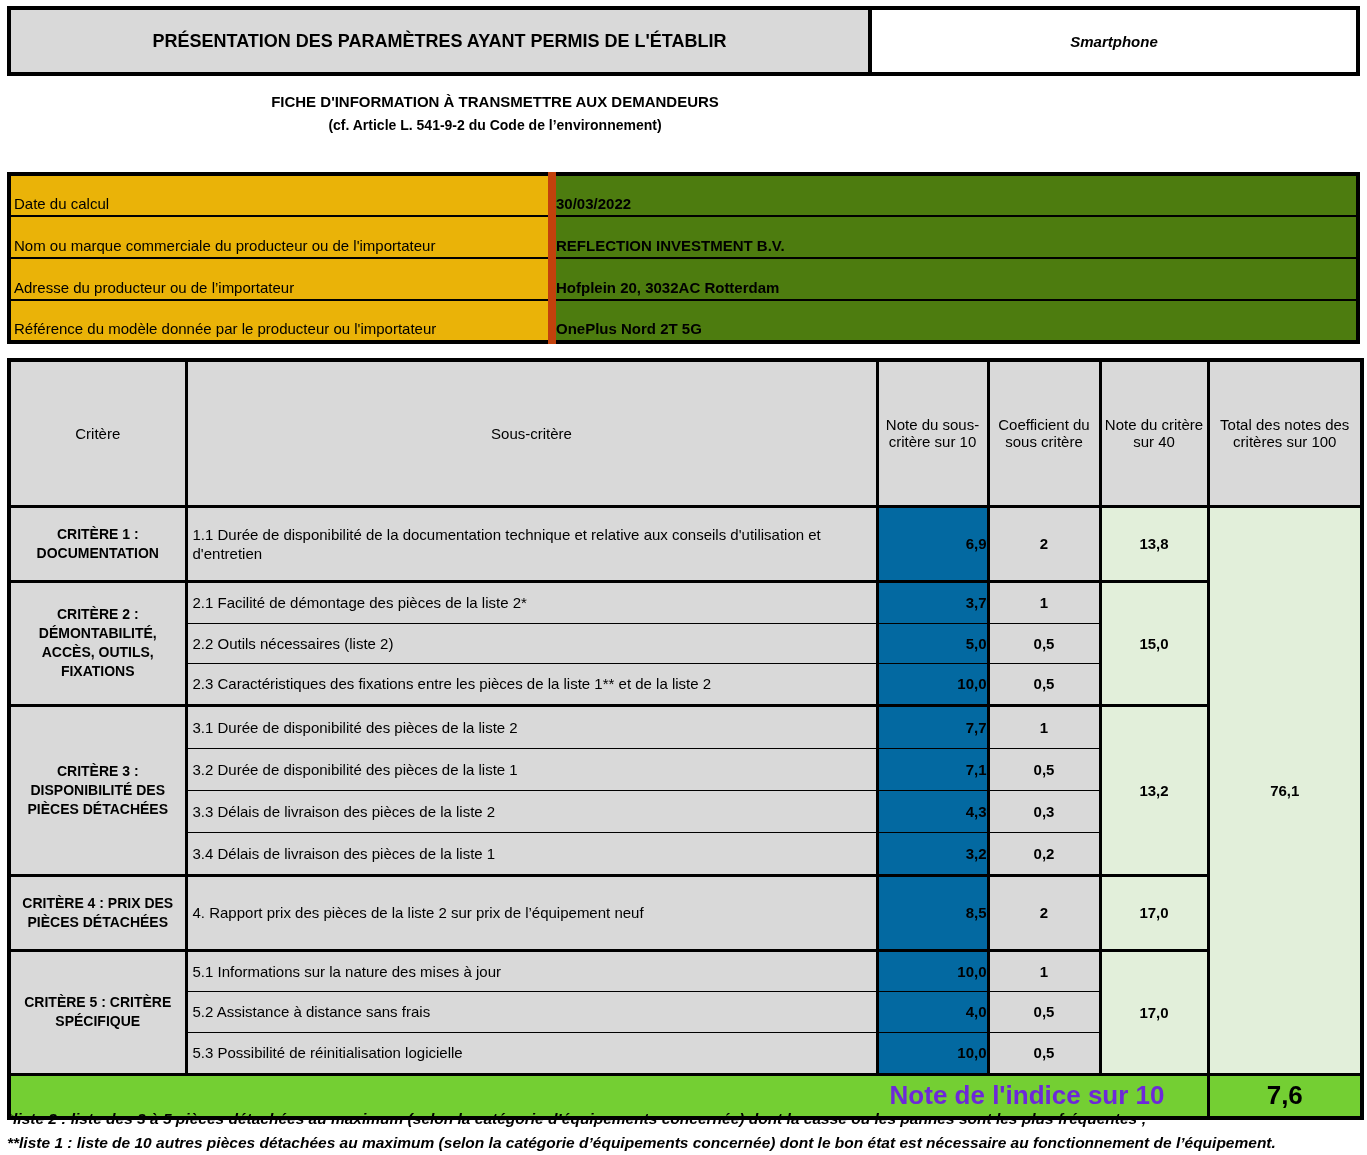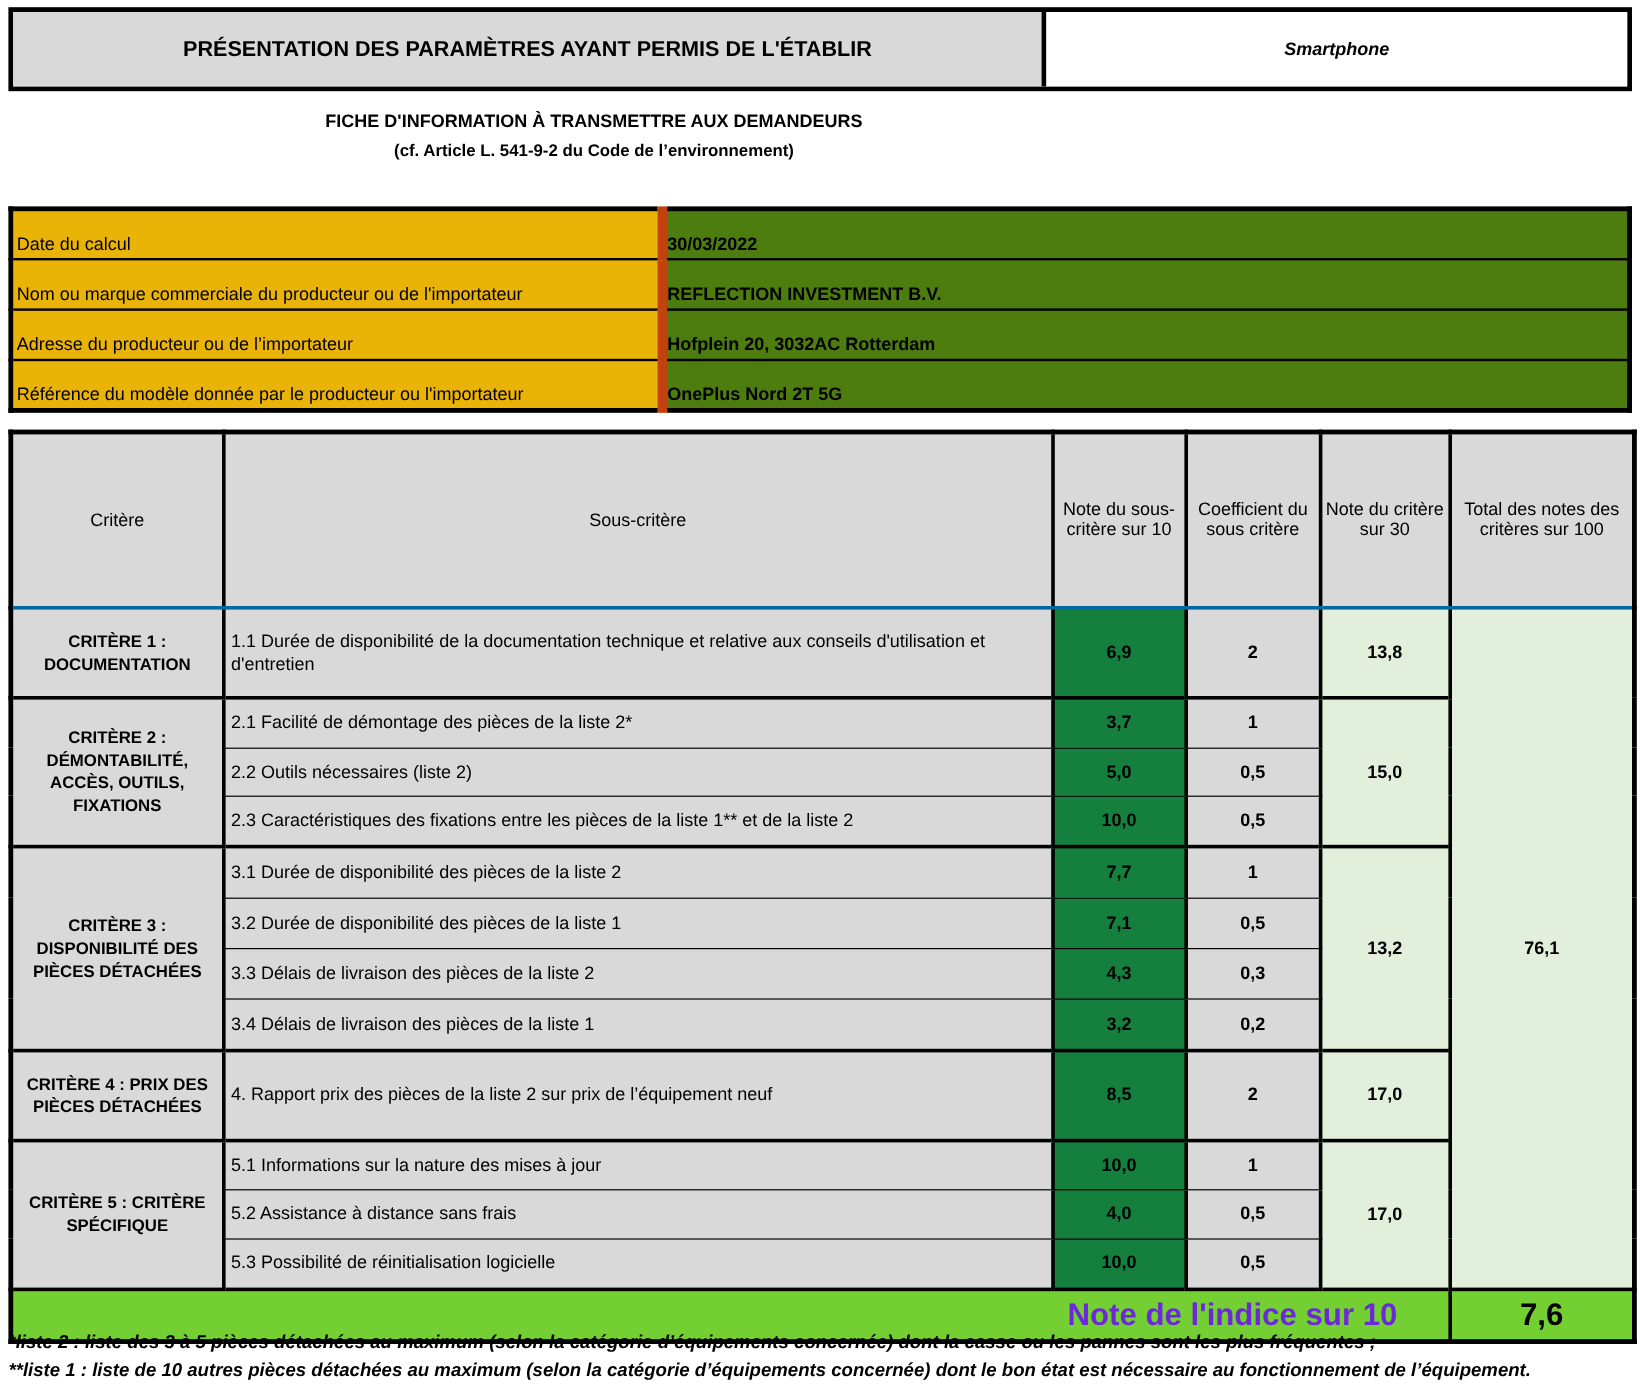--- a/index.html
+++ b/index.html
@@ -44,27 +44,27 @@
   .main {
     position:absolute; left:7px; top:358px; width:1353px;
     border:4px solid #000;
   }
   .main td {
     border-top:1px solid #000; border-bottom:1px solid #000;
     border-left:3px solid #000; border-right:3px solid #000;
     font-size:15px; vertical-align:middle;
   }
   .main tr.thick td { border-top:3px solid #000; }
-  .main .hdr td { background:#d9d9d9; text-align:center; font-size:15px; border-bottom:3px solid #0369a1; }
+  .main .hdr td { background:#d9d9d9; text-align:center; font-size:15px; border-bottom:3px solid #000000; }
   .main .crit {
     background:#d9d9d9; text-align:center; font-weight:bold; font-size:14px;
     line-height:19px; padding:17px 4px;
   }
   .main .sub { background:#d9d9d9; text-align:left; padding:2px 4px 2px 5px; line-height:19px; }
-  .main .n10 { background:#15803d; text-align:center; font-weight:bold; }
+  .main .n10 { background:#0369a1; text-align:right; font-weight:bold; }
   .main .coef { background:#d9d9d9; text-align:center; font-weight:bold; }
   .main .n20 { background:#e2efda; text-align:center; font-weight:bold; }
   .main .total { background:#e2efda; text-align:center; font-weight:bold; }
   .main .footer-label {
     background:#74cf33; text-align:right; font-weight:bold; font-size:26px;
     color:#6d28d9; padding-right:42px;
   }
   .main .footer-value {
     background:#74cf33; text-align:center; font-weight:bold; font-size:26px; color:#000000;
   }
@@ -124,21 +124,21 @@
       <col style="width:108px">
       <col style="width:154px">
   </colgroup>
 
   <tbody>
       <tr class="hdr" style="height:146px">
     <td>Critère</td>
     <td>Sous-critère</td>
     <td>Note du sous-critère sur 10</td>
     <td>Coefficient du sous critère</td>
-    <td>Note du critère sur 30</td>
+    <td>Note du critère sur 40</td>
     <td>Total des notes des critères sur 100</td>
   </tr>
 
   <tr class="thick" style="height:55px">
     <td class="crit">CRITÈRE 1 : DOCUMENTATION</td>
     <td class="sub">1.1 Durée de disponibilité de la documentation technique et relative aux conseils d'utilisation et d'entretien</td>
     <td class="n10">6,9</td>
     <td class="coef">2</td>
     <td class="n20">13,8</td>
     <td class="total" rowspan="12">76,1</td>

